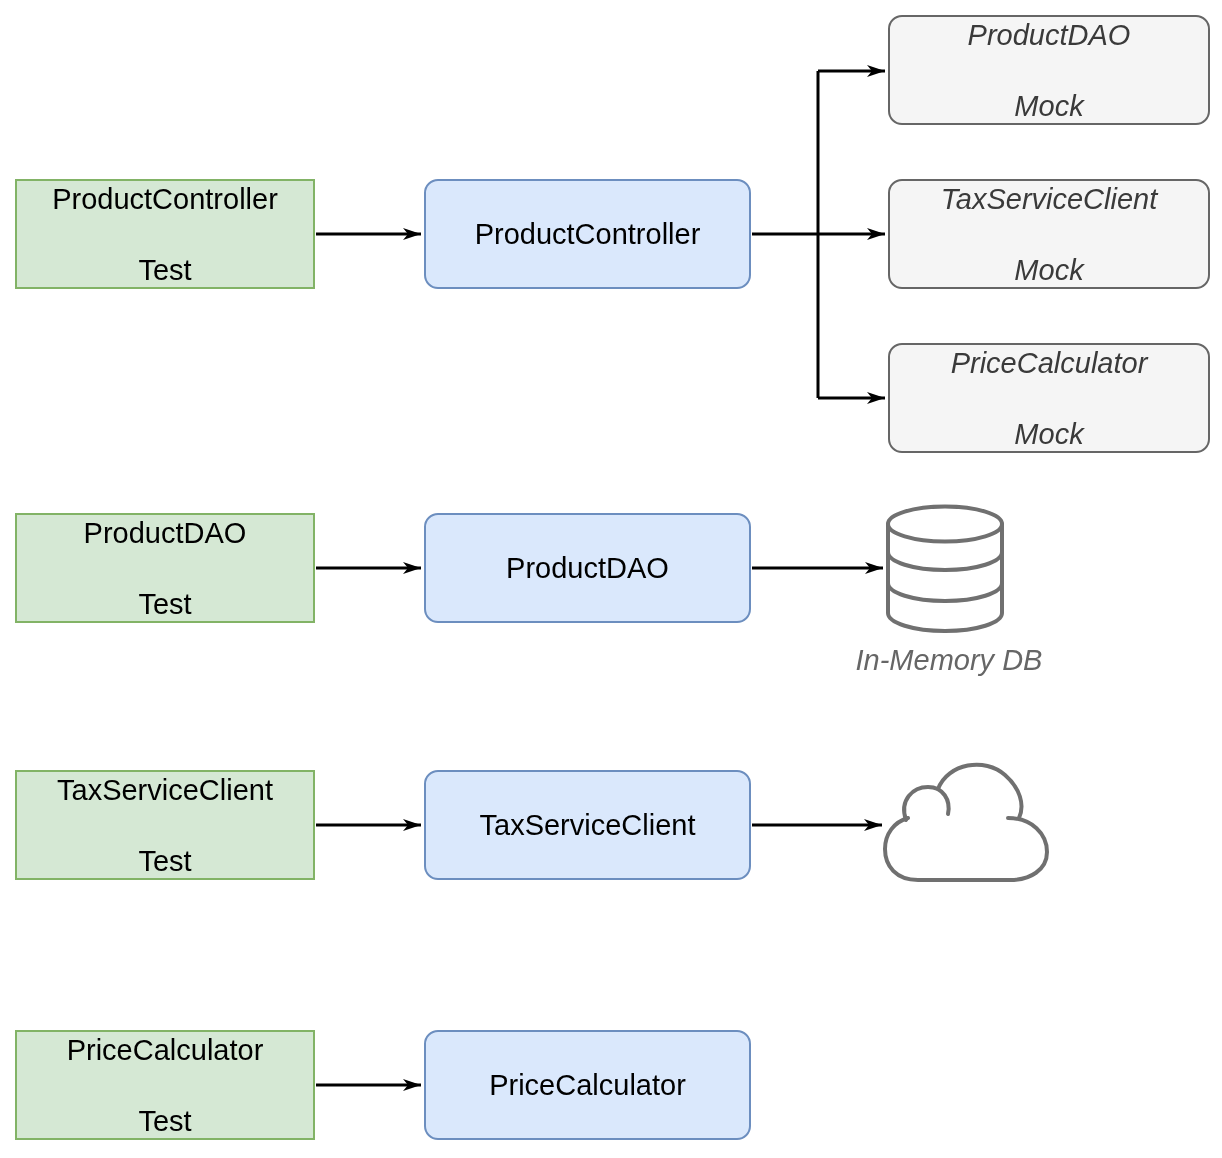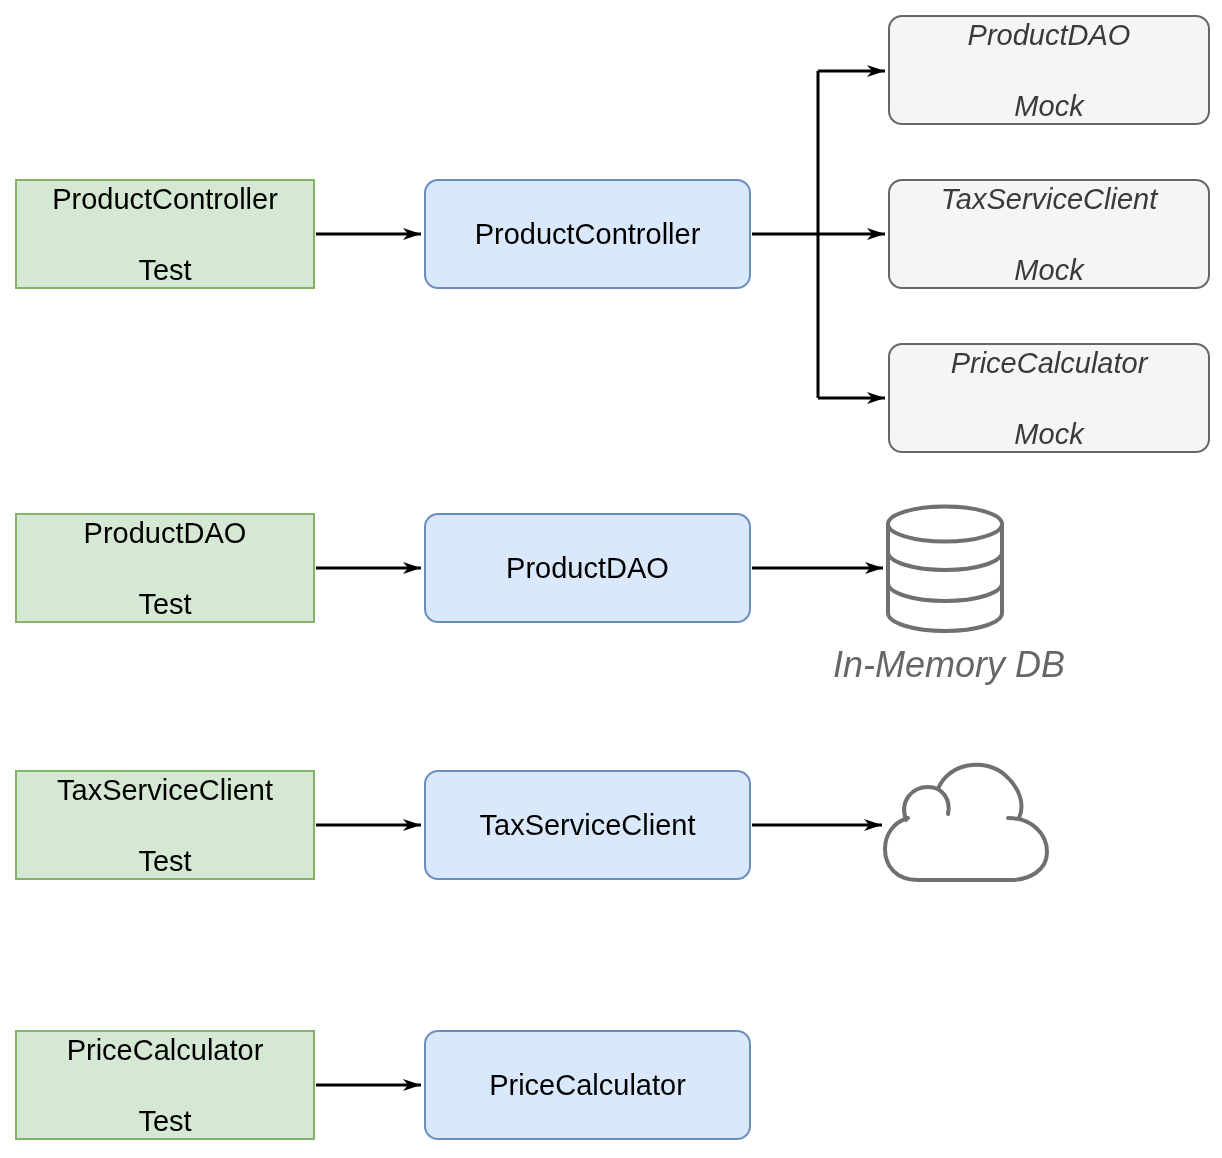--- a/index.html
+++ b/index.html
@@ -54,21 +54,21 @@
     background: var(--mock-box-fill, #f5f5f5);
     border: 2px solid var(--mock-box-border, #666666);
     border-radius: 14px;
     font-style: italic;
     color: var(--mock-box-text, #3a3a3a);
   }
   .caption {
     position: absolute;
     width: 320px;
     text-align: center;
-    font-size: 36px;
+    font-size: 29px;
     font-style: italic;
     color: var(--caption-text, #666666);
   }
   
   #n-pct   { left: 15px;  top: 179px; width: 300px; height: 110px; }
   #n-pc    { left: 424px; top: 179px; width: 327px; height: 110px; }
   #n-pdt   { left: 15px;  top: 513px; width: 300px; height: 110px; }
   #n-pd    { left: 424px; top: 513px; width: 327px; height: 110px; }
   #n-tsct  { left: 15px;  top: 770px; width: 300px; height: 110px; }
   #n-tsc   { left: 424px; top: 770px; width: 327px; height: 110px; }

